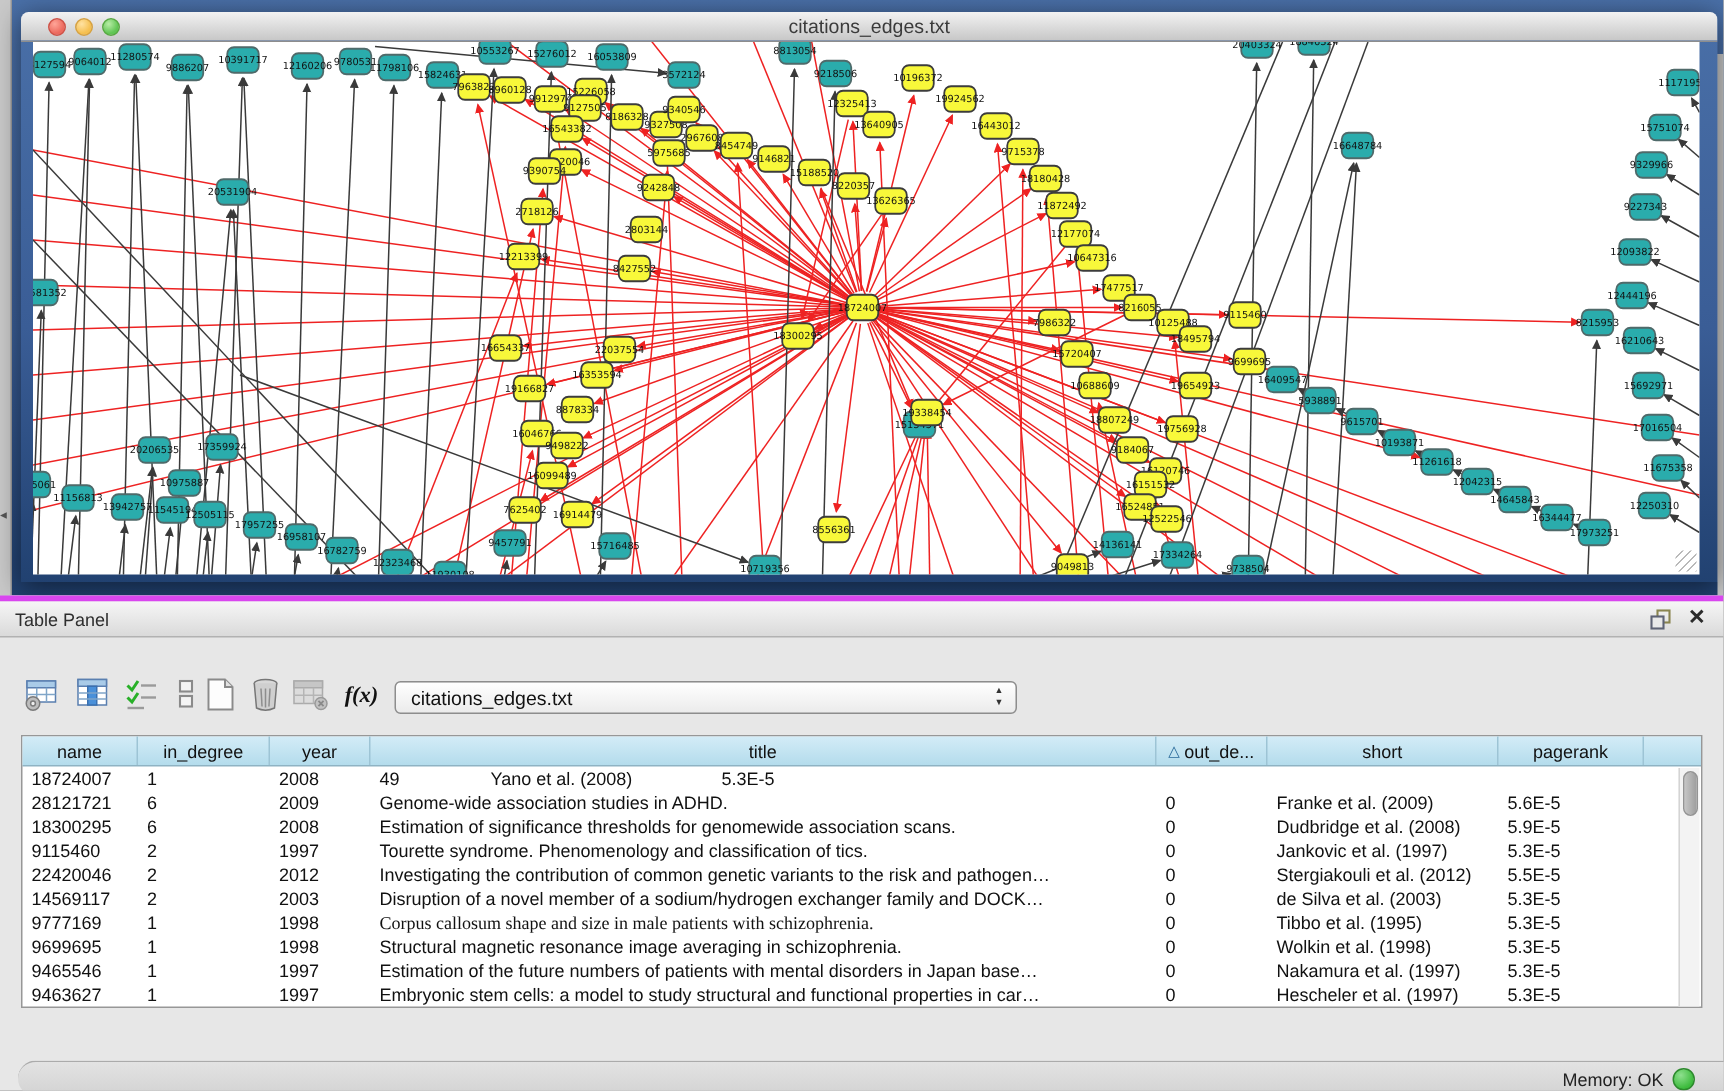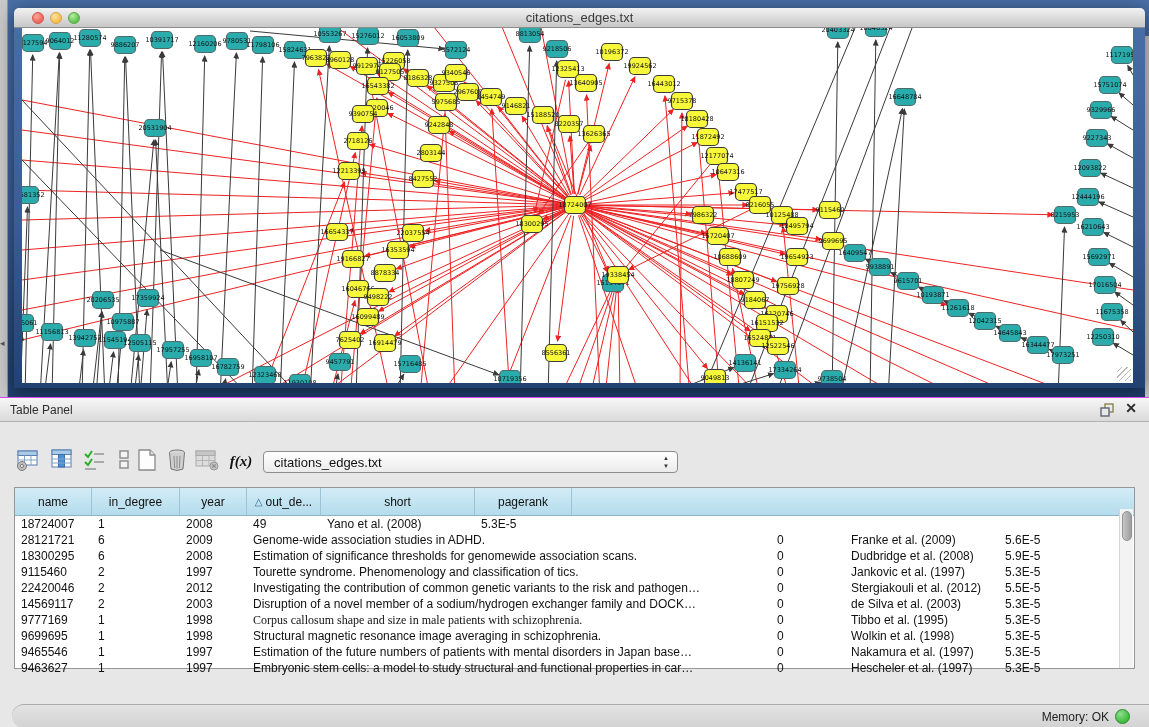--- a/index.html
+++ b/index.html
@@ -26,38 +26,38 @@
   .tl-close { left:18px; background:radial-gradient(circle at 35% 30%,#ffa598,#ec6a5e 65%); border:1px solid #cf5247; }
   .tl-min   { left:36px; background:radial-gradient(circle at 35% 30%,#ffe2a2,#f5bf4f 65%); border:1px solid #d6a243; }
   .tl-zoom  { left:54px; background:radial-gradient(circle at 35% 30%,#b8eda6,#61c554 65%); border:1px solid #58a942; }
 
   .win-content { position:absolute; left:8px; top:20px; width:1111px; height:355px; background:#ffffff; }
   .resize-grip { position:absolute; right:2px; bottom:2px; width:14px; height:14px;
                  background:repeating-linear-gradient(135deg,transparent 0 3px,#b9b9b9 3px 4px); }
 
   
   .table-panel { position:absolute; left:0; top:397px; width:1149px; height:330px;
-                 background:#e7e7e7; border-top:1px solid #d946ef; }
+                 background:#e7e7e7; border-top:4px solid #d946ef; }
   .panel-header { position:absolute; left:0; top:0; width:100%; height:24px;
                   background:linear-gradient(#f6f6f6,#dadada); border-bottom:1px solid #b2b2b2; }
   .panel-title { position:absolute; left:10px; top:5px; font-size:12px; color:#2e2e2e; }
   .float-btn { position:absolute; right:34px; top:4px; width:16px; height:16px; cursor:pointer; }
   .close-btn { position:absolute; right:12px; top:2px; font-size:14px; font-weight:bold; color:#2b2b2b; cursor:pointer; }
 
   .tool-btn { position:absolute; top:49px; width:28px; height:28px; background:transparent; border:none; cursor:pointer; }
   .fx-label { font-family:"Liberation Serif",serif; font-style:italic; font-weight:bold; font-size:15px; color:#111; }
 
   .combo { position:absolute; left:263px; top:53px; width:415px; height:22px;
            background:linear-gradient(#ffffff,#ebebeb); border:1px solid #8d8d8d; border-radius:4px; cursor:pointer; }
   .combo-text { position:absolute; left:10px; top:3px; font-size:13px; color:#111; }
   .combo-stepper { position:absolute; right:8px; top:2px; font-size:6px; line-height:8px; color:#333; text-align:center; }
 
   .table-box { position:absolute; left:14px; top:89px; width:1121px; height:182px;
                background:#fff; border:1px solid #979797; }
-  .thead { display:flex; height:28px; background:linear-gradient(#d3ecf7,#b4dcec);
+  .thead { display:flex; height:20px; background:linear-gradient(#d3ecf7,#b4dcec);
            border-bottom:1px solid #8fb3c3; font-size:12px; color:#111; }
   .th { display:flex; align-items:center; justify-content:center; border-right:1px solid #9dc4d5; height:100%; }
   .th .sortglyph { color:#2a6a9a; margin-right:3px; font-size:10px; }
   .trow { display:flex; height:16px; font-size:12px; color:#111; align-items:center; }
   .td { overflow:hidden; white-space:nowrap; padding-left:6px; }
   .vscroll { position:absolute; right:1px; top:21px; width:14px; height:159px;
              background:#f3f3f3; border-left:1px solid #d4d4d4; }
   .vthumb { position:absolute; left:1.5px; top:2px; width:10px; height:30px;
             background:linear-gradient(90deg,#c6c6c6,#9e9e9e); border:1px solid #949494; border-radius:5px; }
 
@@ -886,20 +886,23 @@
       <div class="thead" id="thead">
           <div class="th" style="width: 77px;">
             <span>name</span>
           </div>
           <div class="th" style="width: 88px;">
             <span>in_degree</span>
           </div>
           <div class="th" style="width: 67px;">
             <span>year</span>
           </div>
+          <div class="th" style="width: 524px;">
+            <span>title</span>
+          </div>
           <div class="th" style="width: 74px;">
             <span class="sortglyph">△</span>
             <span>out_de...</span>
           </div>
           <div class="th" style="width: 154px;">
             <span>short</span>
           </div>
           <div class="th" style="width: 97px;">
             <span>pagerank</span>
           </div>

